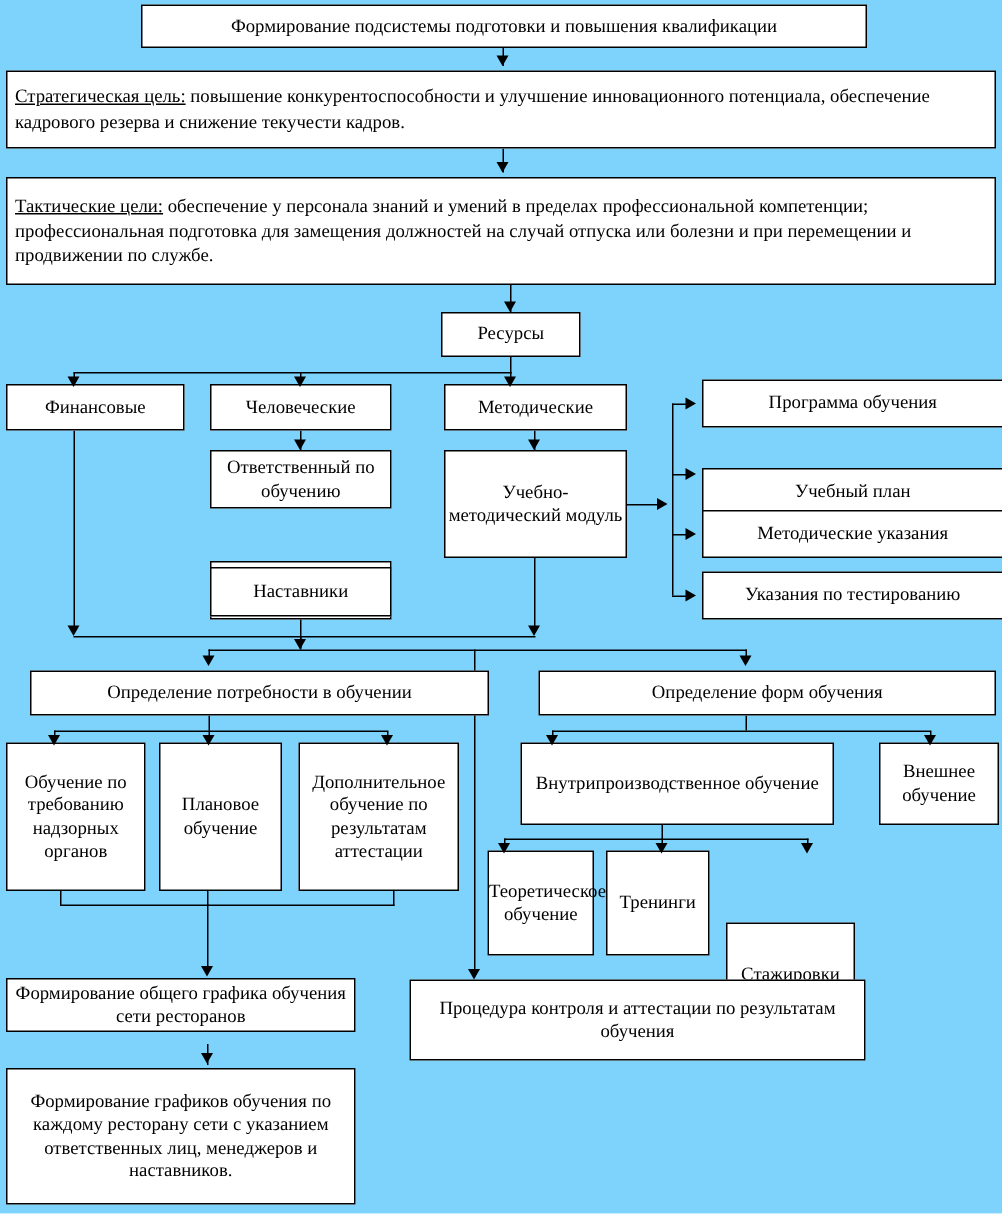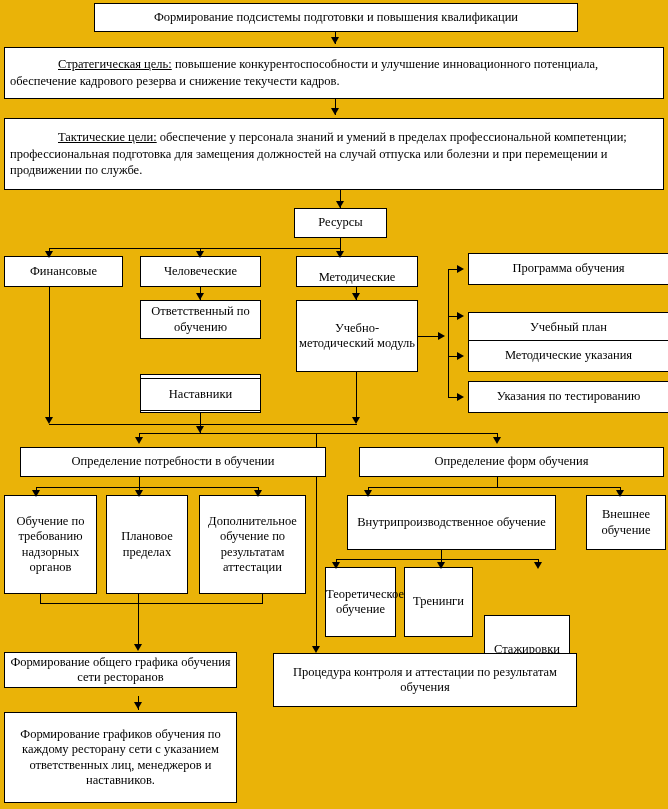--- a/index.html
+++ b/index.html
@@ -5,21 +5,21 @@
 <style>
   html, body {
     margin: 0;
     padding: 0;
     background: #ffffff;
   }
   #canvas {
     position: relative;
     width: 668px;
     height: 809px;
-    background: #eab308;
+    background: #7dd3fc;
     overflow: hidden;
     font-family: "Liberation Serif", "DejaVu Serif", serif;
     color: #000000;
   }
   .box {
     position: absolute;
     box-sizing: border-box;
     border: 1px solid #000000;
     background: #ffffff;
     display: flex;
@@ -36,21 +36,21 @@
     justify-content: flex-start;
     text-align: left;
     padding: 3px 5px;
     line-height: 1.35;
   }
   .box.overflow-txt {
     overflow: visible;
     white-space: normal;
   }
   .txt { display: block; width: 100%; }
-  .lead { text-decoration: underline; margin-left: 48px; }
+  .lead { text-decoration: underline; }
   
   .ln {
     position: absolute;
     background: #000000;
     z-index: 1;
   }
   .vln { width: 1px; }
   .hln { height: 1px; }
   .arw {
     position: absolute;
@@ -109,21 +109,21 @@
   <div class="arw arw-down" style="left:336px; top:251px;"></div>
 
   <div class="box" style="left:4px; top:256px; width:119px; height:31px;">
     <span class="txt">Финансовые</span>
   </div>
 
   <div class="box" style="left:140px; top:256px; width:121px; height:31px;">
     <span class="txt">Человеческие</span>
   </div>
 
-  <div class="box" style="left:296px; top:256px; width:122px; height:31px;align-items:flex-end;">
+  <div class="box" style="left:296px; top:256px; width:122px; height:31px;">
     <span class="txt">Методические</span>
   </div>
 
   <div class="ln vln" style="left:200px; top:287px; height:13px;"></div>
   <div class="arw arw-down" style="left:196px; top:293px;"></div>
 
   <div class="ln vln" style="left:356px; top:287px; height:13px;"></div>
   <div class="arw arw-down" style="left:352px; top:293px;"></div>
 
   <div class="box" style="left:140px; top:300px; width:121px; height:39px;">
@@ -194,21 +194,21 @@
   <div class="arw arw-down" style="left:32px; top:490px;"></div>
   <div class="ln vln" style="left:139px; top:487px; height:7px;"></div>
   <div class="arw arw-down" style="left:135px; top:490px;"></div>
   <div class="ln vln" style="left:258px; top:487px; height:7px;"></div>
   <div class="arw arw-down" style="left:254px; top:490px;"></div>
 
   <div class="box tight overflow-txt" style="left:4px; top:495px; width:93px; height:99px;">
     <span class="txt">Обучение по требованию надзорных органов</span>
   </div>
   <div class="box tight" style="left:106px; top:495px; width:82px; height:99px;">
-    <span class="txt">Плановое пределах</span>
+    <span class="txt">Плановое обучение</span>
   </div>
   <div class="box tight overflow-txt" style="left:199px; top:495px; width:107px; height:99px;">
     <span class="txt">Дополнительное обучение по результатам аттестации</span>
   </div>
 
   <div class="ln vln" style="left:40px; top:594px; height:10px;"></div>
   <div class="ln vln" style="left:138px; top:594px; height:10px;"></div>
   <div class="ln vln" style="left:262px; top:594px; height:10px;"></div>
   <div class="ln hln" style="left:40px; top:603px; width:223px;"></div>
   <div class="ln vln" style="left:138px; top:603px; height:46px;"></div>

